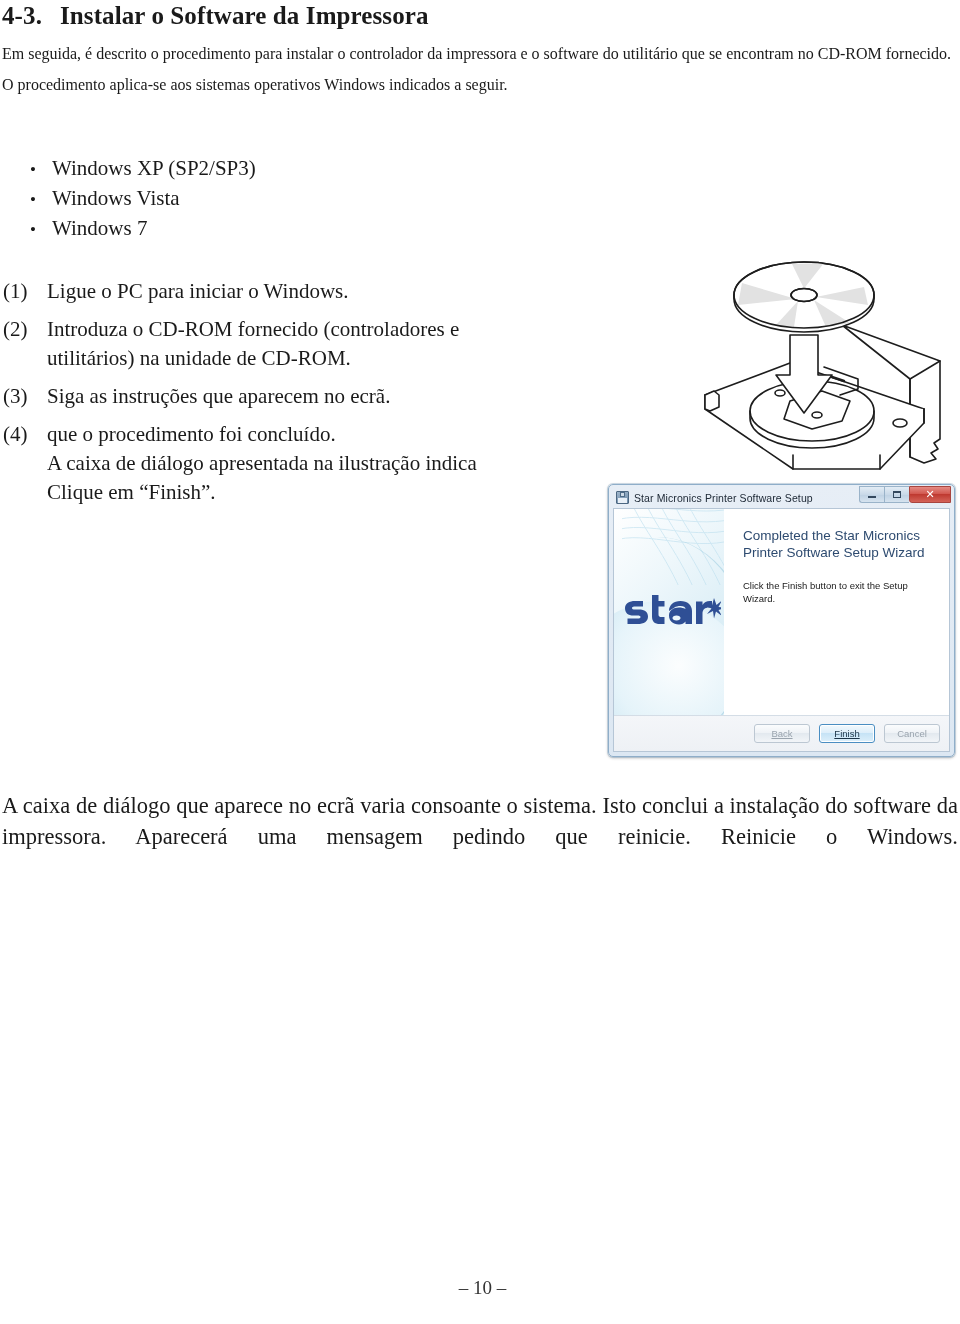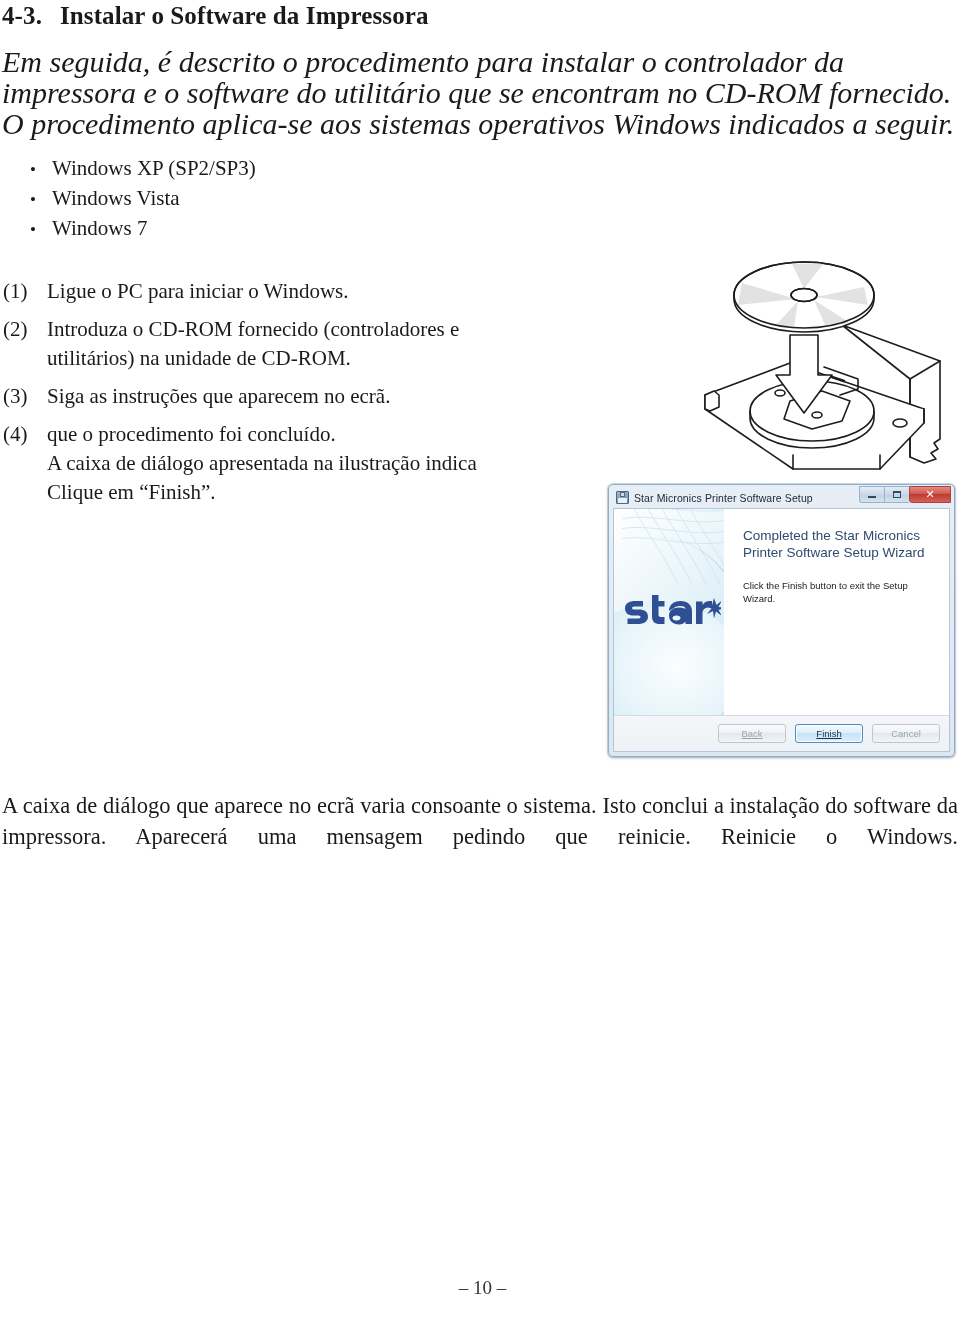--- a/index.html
+++ b/index.html
@@ -32,25 +32,24 @@
     font-weight: bold;
     letter-spacing: 0.1px;
     white-space: nowrap;
   }
   .heading .num { margin-right: 18px; }
 
   
   .intro {
     position: absolute;
     left: 2px;
-    top: 46px;
+    top: 38px;
     width: 956px;
-    font-size: 30px;
+    font-size: 16px;
     line-height: 31px;
-    font-style: italic;
   }
   .intro .l2 { display: block; }
 
   
   .bullets {
     position: absolute;
     left: 30px;
     top: 154px;
     font-size: 21px;
     line-height: 28px;
@@ -305,21 +304,21 @@
     flex: 0 0 35px;
     border-top: 1px solid #d4dde6;
     background: linear-gradient(180deg, #f4f6f9 0%, #eef1f5 100%);
     display: flex;
     align-items: center;
     justify-content: flex-end;
     padding-right: 9px;
     gap: 9px;
   }
   .dlg-btn {
-    width: 68px;
+    width: 56px;
     height: 19px;
     box-sizing: border-box;
     border: 1px solid #bcc7d2;
     border-radius: 3px;
     background: linear-gradient(180deg, #fbfcfd 0%, #eef2f6 48%, #e3e9ef 50%, #f2f5f8 100%);
     font-size: 9.5px;
     color: #9aa4ae;
     display: flex;
     align-items: center;
     justify-content: center;

